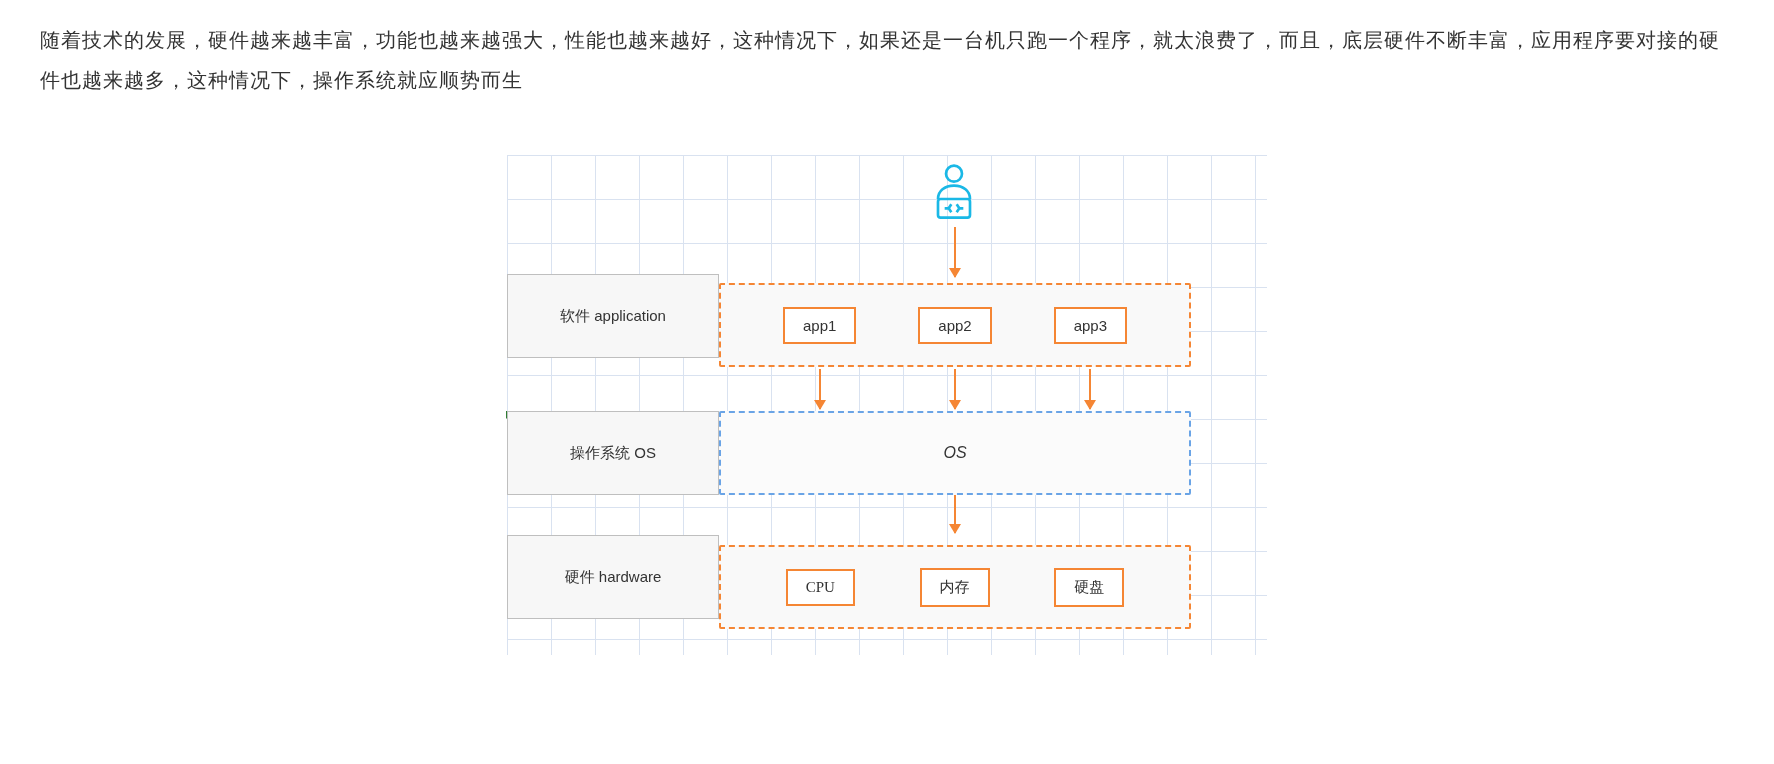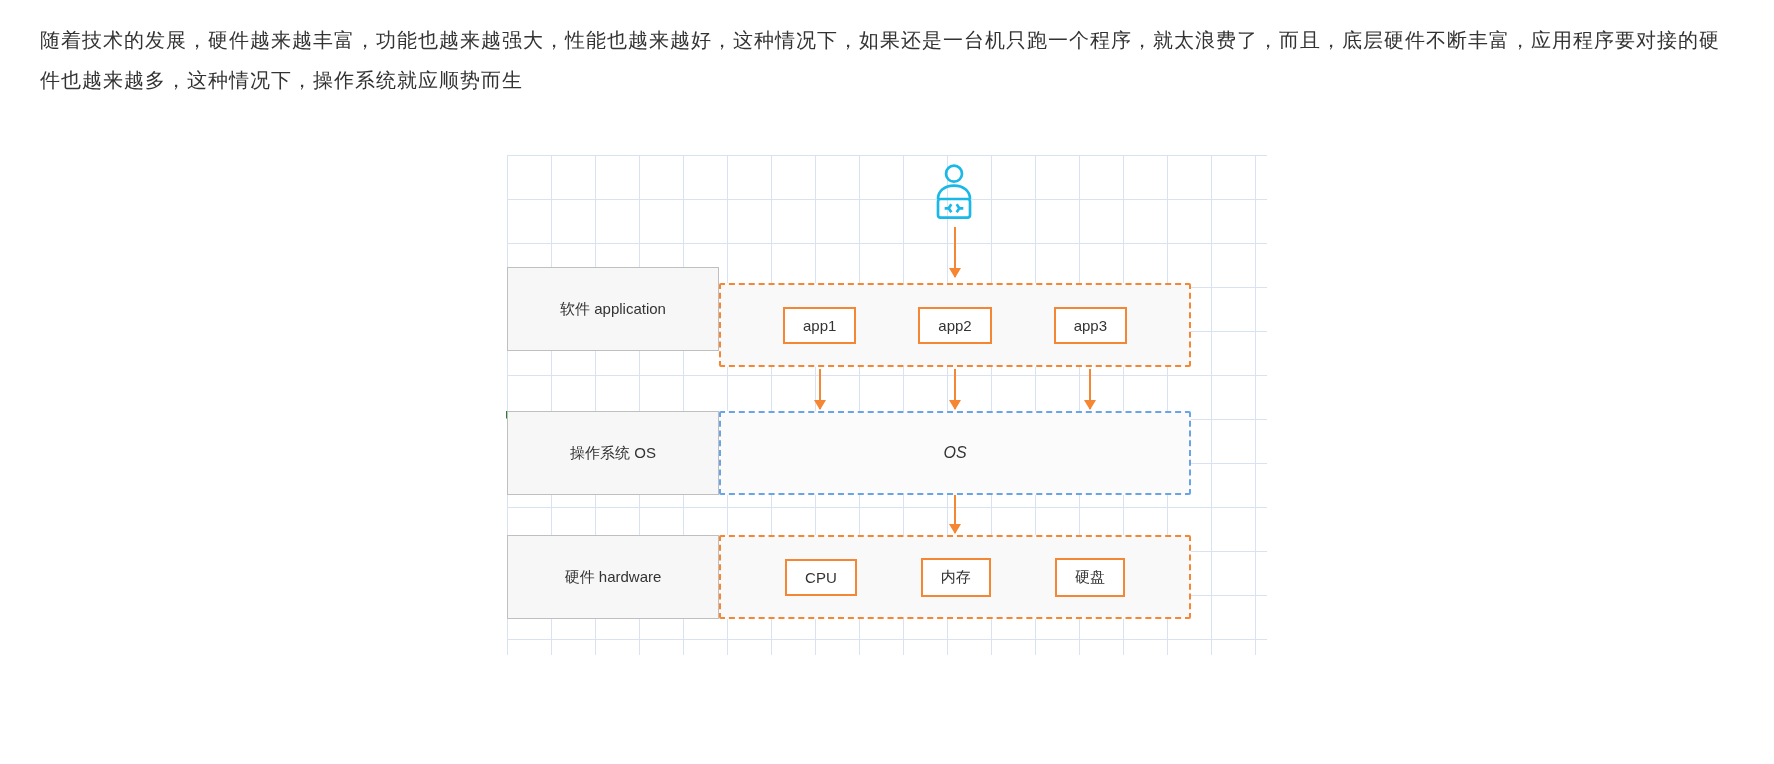--- a/index.html
+++ b/index.html
@@ -34,21 +34,21 @@
     width: 212px;
     height: 84px;
     background: #f7f7f7;
     border: 1px solid #bfbfbf;
     display: flex;
     align-items: center;
     justify-content: center;
     font-size: 15px;
     color: #333;
   }
-  .row-label.app { top: 112px; }
+  .row-label.app { top: 119px; }
   .row-label.os  { top: 256px; }
   .row-label.hw  { top: 380px; }
 
   
   .marker {
     position: absolute;
     left: -1px;
     top: 256px;
     width: 0; height: 0;
     border-left: 8px solid #2e7d32;
@@ -63,21 +63,21 @@
     height: 84px;
     border: 2px dashed;
     border-radius: 2px;
     display: flex;
     align-items: center;
     justify-content: space-evenly;
     background: #f9f9f9;
   }
   .group.apps { top: 128px; border-color: #f58634; }
   .group.os   { top: 256px; border-color: #6aa4e6; justify-content: center; background:#fbfbfb;}
-  .group.hw   { top: 380px; border-color: #f58634; }
+  .group.hw   { top: 390px; border-color: #f58634; font-family: Liberation Serif, serif; }
 
   .node {
     border: 2px solid #f58634;
     background: #fff;
     font-size: 15px;
     color: #333;
     padding: 8px 18px;
     min-width: 64px;
     text-align: right;
   }

